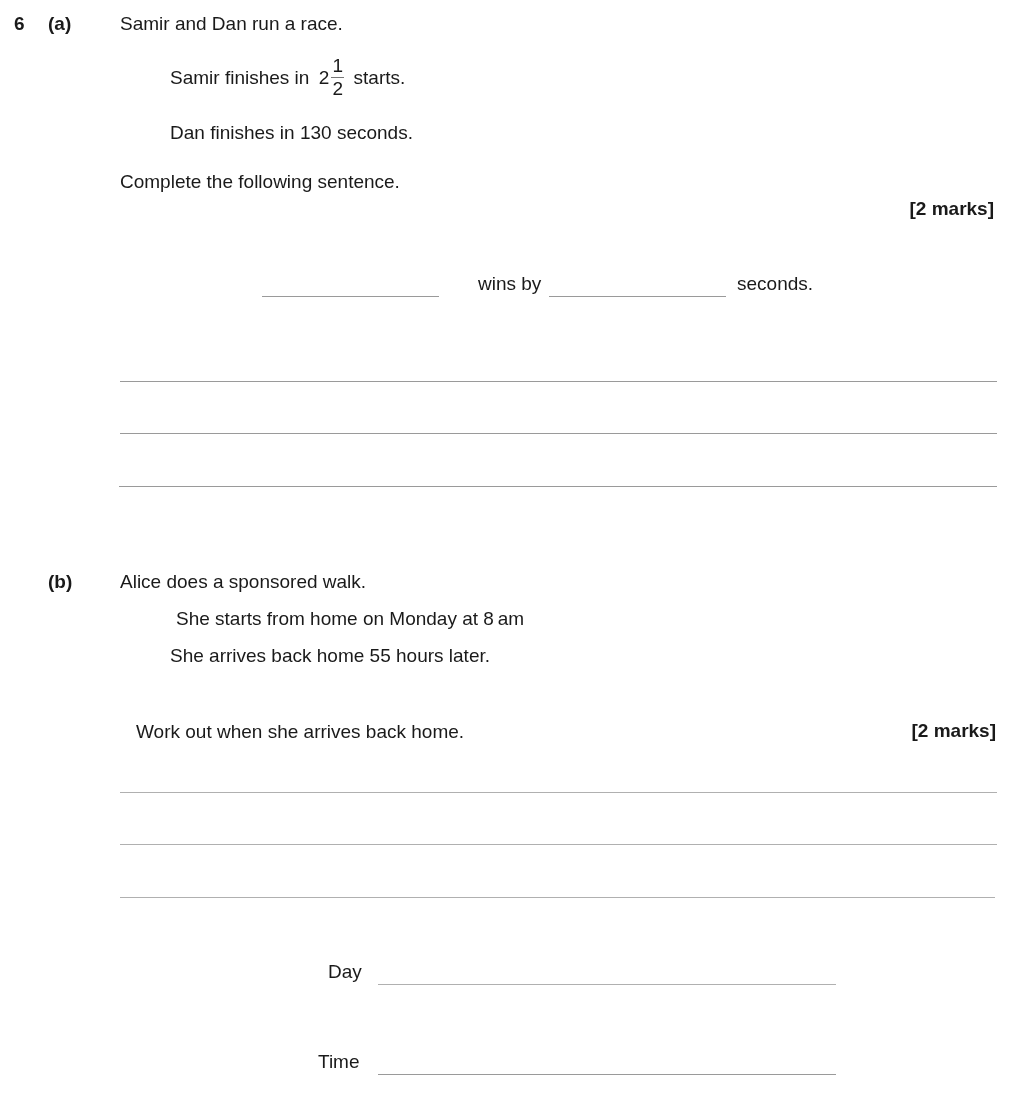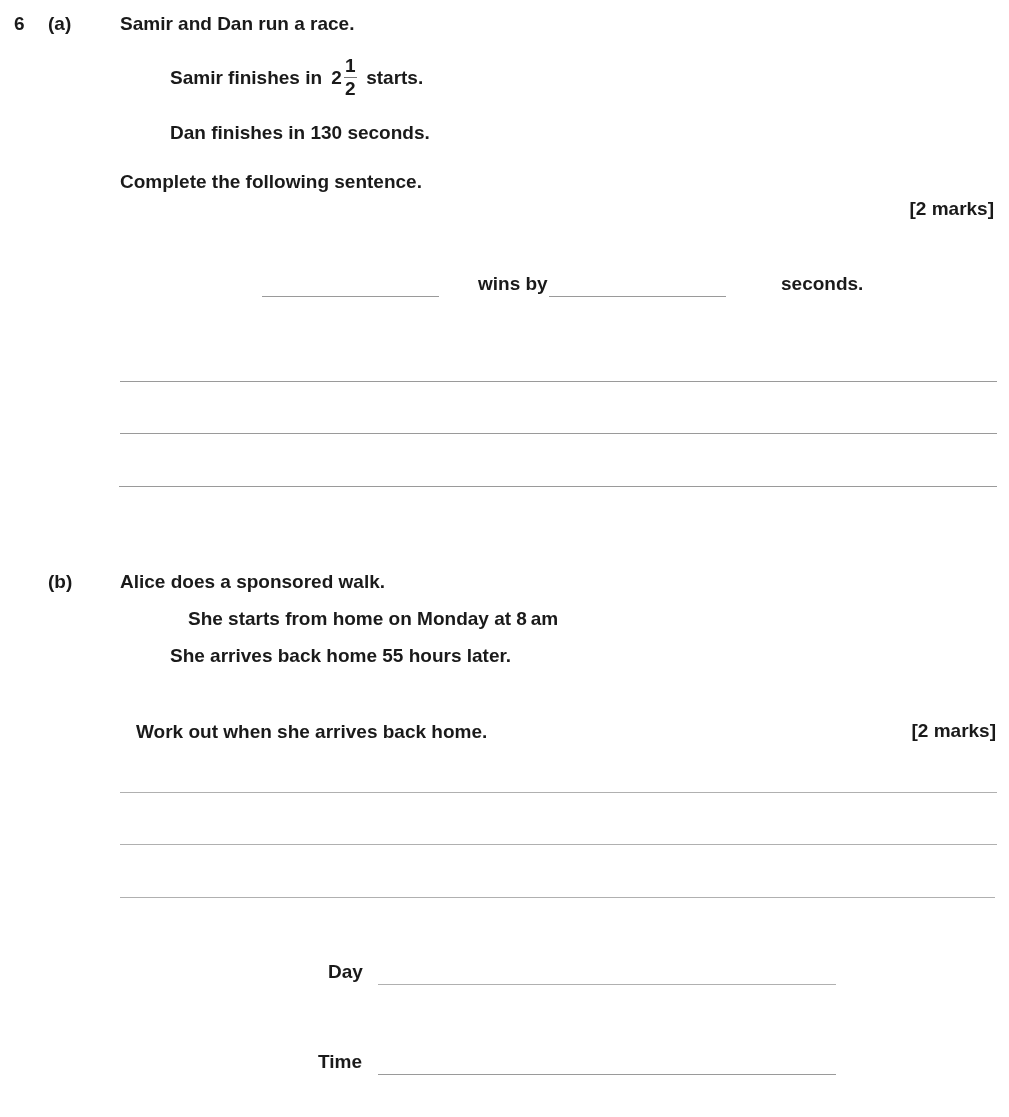--- a/index.html
+++ b/index.html
@@ -1,20 +1,20 @@
 <!DOCTYPE html>
 <html><head>
   <meta charset="utf-8">
   <style>
     html, body { margin: 0; padding: 0; background: #ffffff; }
     body {
       width: 1009px; height: 1117px; position: relative; overflow: hidden;
       font-family: "Liberation Sans", sans-serif; color: #1a1a1a;
     }
-    .abs { position: absolute; white-space: nowrap; font-weight: bold; }
+    .abs { position: absolute; white-space: nowrap; }
     .txt { font-size: 19px; line-height: 22px; }
     .qnum { left: 14px; top: 13px; font-size: 19px; font-weight: bold; }
     .qpart { font-size: 19px; font-weight: bold; }
     .marks { font-size: 19px; font-weight: bold; padding-left: 20px; }
     .rule { position: absolute; height: 0; border-top: 1.5px solid #9a9a9a; }
     .rule.light { border-top: 1px solid #b0b0b0; }
     .frac {
       display: inline-flex; flex-direction: column; align-items: center;
       vertical-align: middle; font-size: 19px; line-height: 20px; margin: 0 4px 0 2px;
       position: relative; top: -1px;
@@ -38,29 +38,29 @@
   <span>starts.</span>
 </div>
 
 <div class="abs txt" style="left:170px; top:122px;">Dan finishes in 130 seconds.</div>
 <div class="abs txt" style="left:120px; top:171px;">Complete the following sentence.</div>
 <div class="abs marks" style="right:15px; top:198px;">[2 marks]</div>
 
 <div class="rule" style="left:262px; top:296px; width:177px;"></div>
 <div class="abs txt" style="left:478px; top:273px;">wins by</div>
 <div class="rule" style="left:549px; top:296px; width:177px;"></div>
-<div class="abs txt" style="left:737px; top:273px;margin-left:44px;">seconds.</div>
+<div class="abs txt" style="left:737px; top:273px;">seconds.</div>
 
 <div class="rule" style="left:120px; top:381px; width:877px;"></div>
 <div class="rule" style="left:120px; top:433px; width:877px;"></div>
 <div class="rule" style="left:119px; top:486px; width:878px;"></div>
 
 <div class="abs qpart" style="left:48px; top:571px;">(b)</div>
 <div class="abs txt" style="left:120px; top:571px;">Alice does a sponsored walk.</div>
-<div class="abs txt" style="left:188px; top:608px;">She starts from home on Monday at 8 am</div>
+<div class="abs txt" style="left:176px; top:608px;">She starts from home on Monday at 8 am</div>
 <div class="abs txt" style="left:170px; top:645px;">She arrives back home 55 hours later.</div>
 <div class="abs txt" style="left:136px; top:693px;margin-top:28px;">Work out when she arrives back home.</div>
 <div class="abs marks" style="right:13px; top:720px;">[2 marks]</div>
 
 <div class="rule light" style="left:120px; top:792px; width:877px;"></div>
 <div class="rule light" style="left:120px; top:844px; width:877px;"></div>
 <div class="rule light" style="left:120px; top:897px; width:875px;"></div>
 
 <div class="abs txt" style="left:328px; top:961px;">Day</div>
 <div class="rule light" style="left:378px; top:984px; width:458px;"></div>

